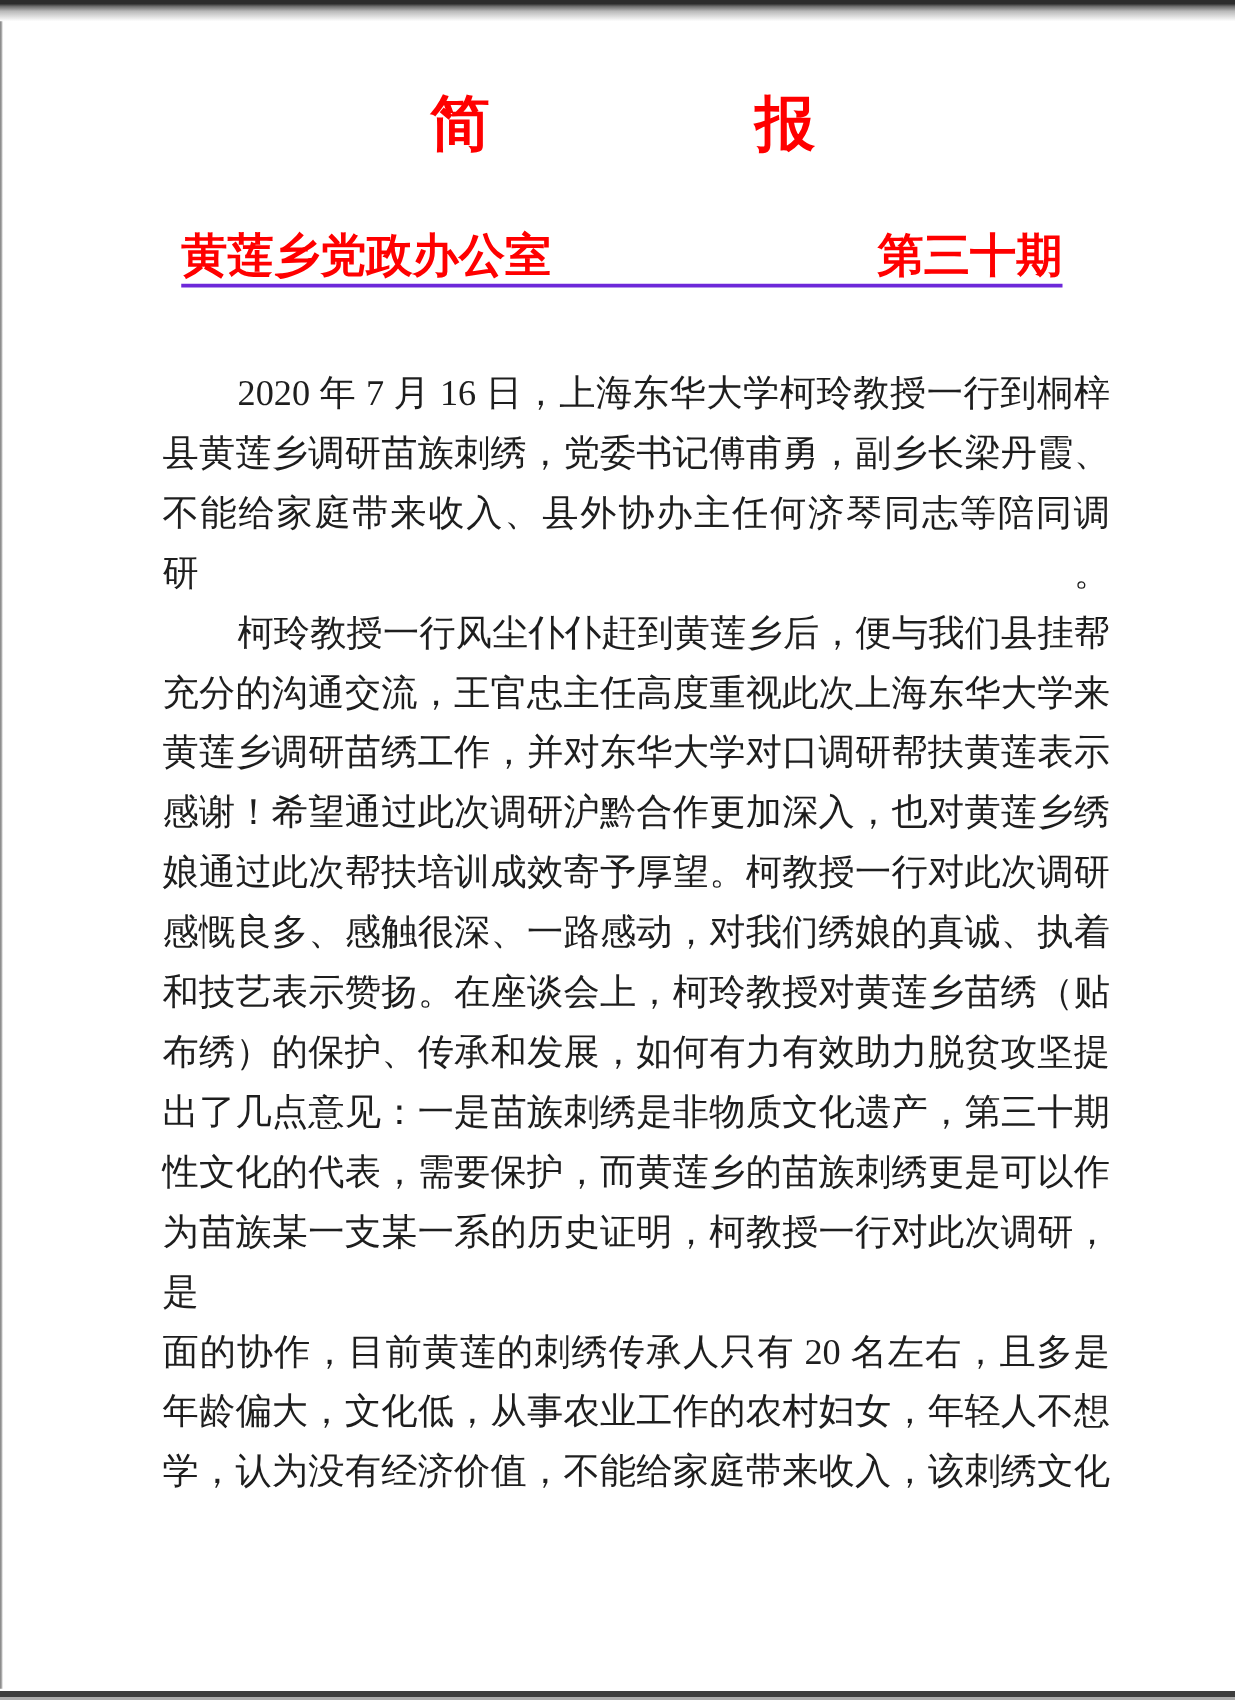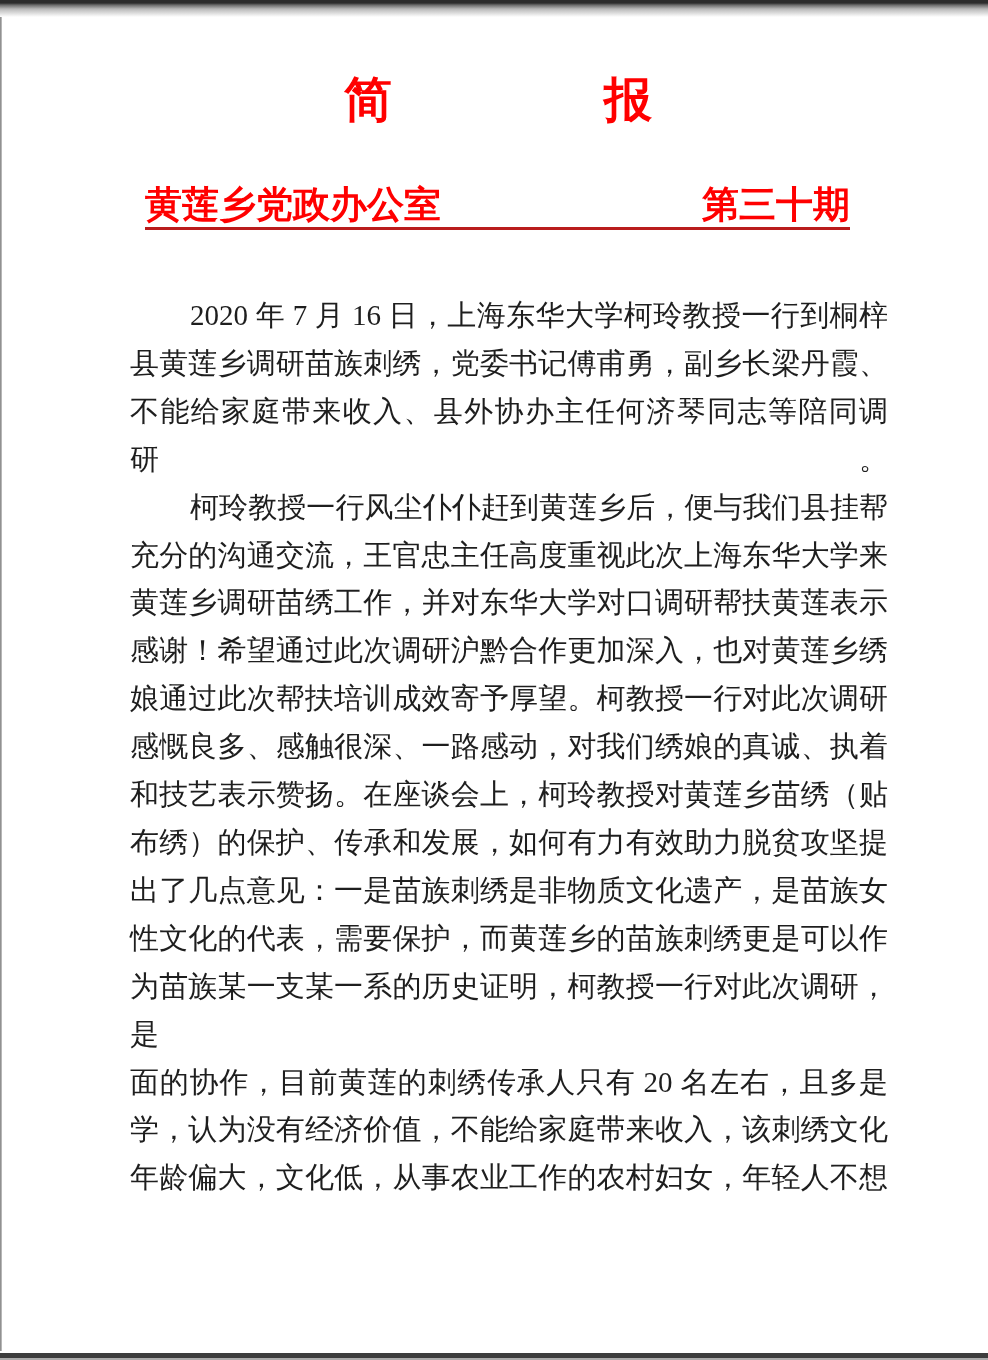--- a/index.html
+++ b/index.html
@@ -59,21 +59,21 @@
     width: 705px;
     display: flex;
     justify-content: space-between;
     align-items: flex-end;
     font-family: "Liberation Sans", sans-serif;
     font-weight: 700;
     font-size: 37px;
     line-height: 41px;
     color: #ff0000;
     padding-bottom: 2px;
-    border-bottom: 3px solid #b91c1c;
+    border-bottom: 3px solid #6d28d9;
   }
   
   .body-text {
     position: absolute;
     top: 292px;
     left: 130px;
     width: 758px;
     font-family: "Liberation Serif", "DejaVu Serif", serif;
     font-size: 29px;
     line-height: 47.9px;
@@ -110,24 +110,24 @@
       <div class="bline">县黄莲乡调研苗族刺绣，党委书记傅甫勇，副乡长梁丹霞、</div>
       <div class="bline">不能给家庭带来收入、县外协办主任何济琴同志等陪同调研。</div>
       <div class="bline indent">柯玲教授一行风尘仆仆赶到黄莲乡后，便与我们县挂帮</div>
       <div class="bline">充分的沟通交流，王官忠主任高度重视此次上海东华大学来</div>
       <div class="bline">黄莲乡调研苗绣工作，并对东华大学对口调研帮扶黄莲表示</div>
       <div class="bline">感谢！希望通过此次调研沪黔合作更加深入，也对黄莲乡绣</div>
       <div class="bline">娘通过此次帮扶培训成效寄予厚望。柯教授一行对此次调研</div>
       <div class="bline">感慨良多、感触很深、一路感动，对我们绣娘的真诚、执着</div>
       <div class="bline">和技艺表示赞扬。在座谈会上，柯玲教授对黄莲乡苗绣（贴</div>
       <div class="bline">布绣）的保护、传承和发展，如何有力有效助力脱贫攻坚提</div>
-      <div class="bline">出了几点意见：一是苗族刺绣是非物质文化遗产，是苗族女</div>
+      <div class="bline">出了几点意见：一是苗族刺绣是非物质文化遗产，第三十期</div>
       <div class="bline">性文化的代表，需要保护，而黄莲乡的苗族刺绣更是可以作</div>
       <div class="bline">为苗族某一支某一系的历史证明，柯教授一行对此次调研，是</div>
       <div class="bline">面的协作，目前黄莲的刺绣传承人只有 20 名左右，且多是</div>
+      <div class="bline">年龄偏大，文化低，从事农业工作的农村妇女，年轻人不想</div>
       <div class="bline">学，认为没有经济价值，不能给家庭带来收入，该刺绣文化</div>
-      <div class="bline">年龄偏大，文化低，从事农业工作的农村妇女，年轻人不想</div>
     </div>
 
   <div class="edge-top"></div>
   <div class="edge-bottom"></div>
 
 </div>
 
 </body></html>

